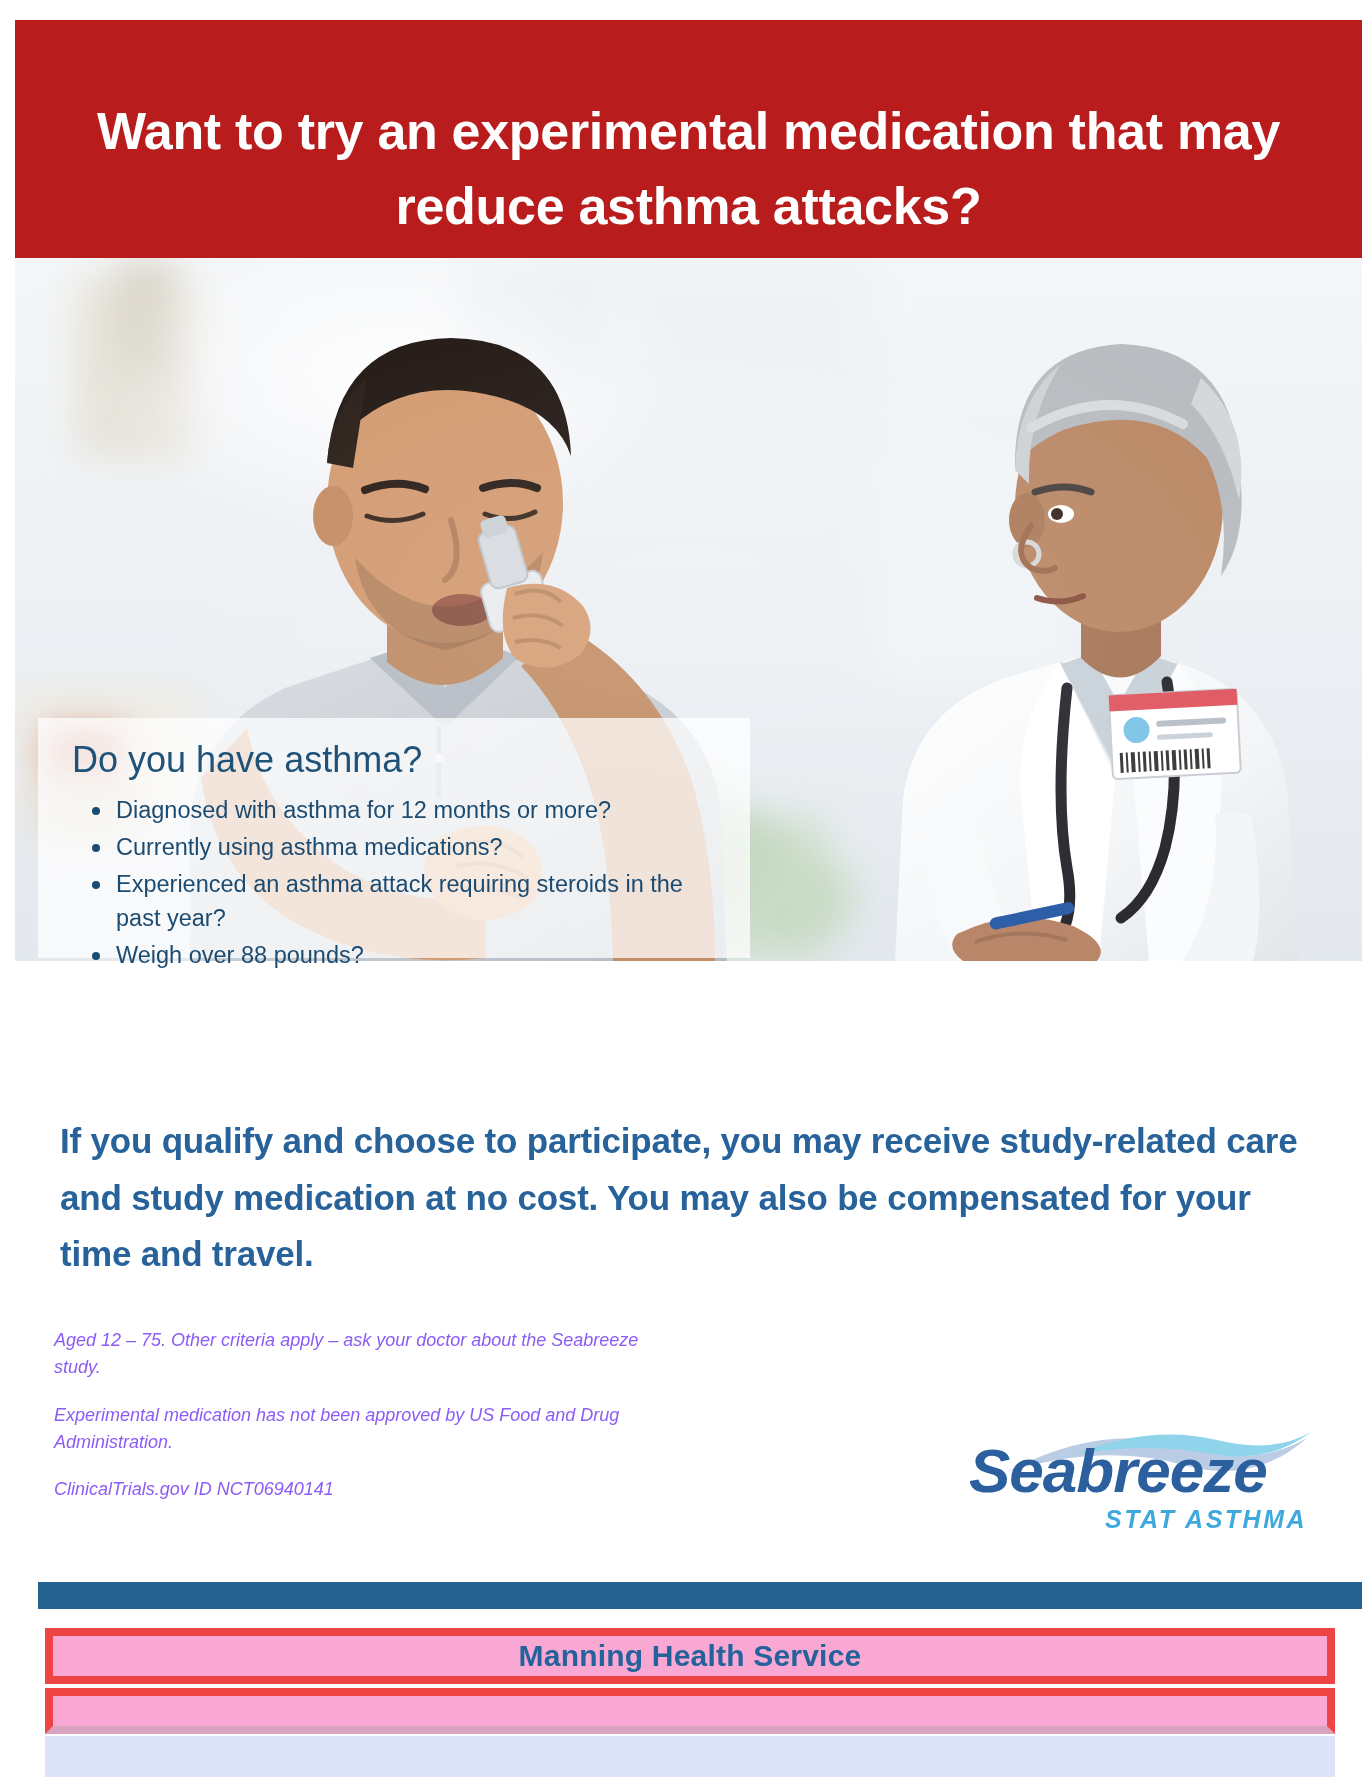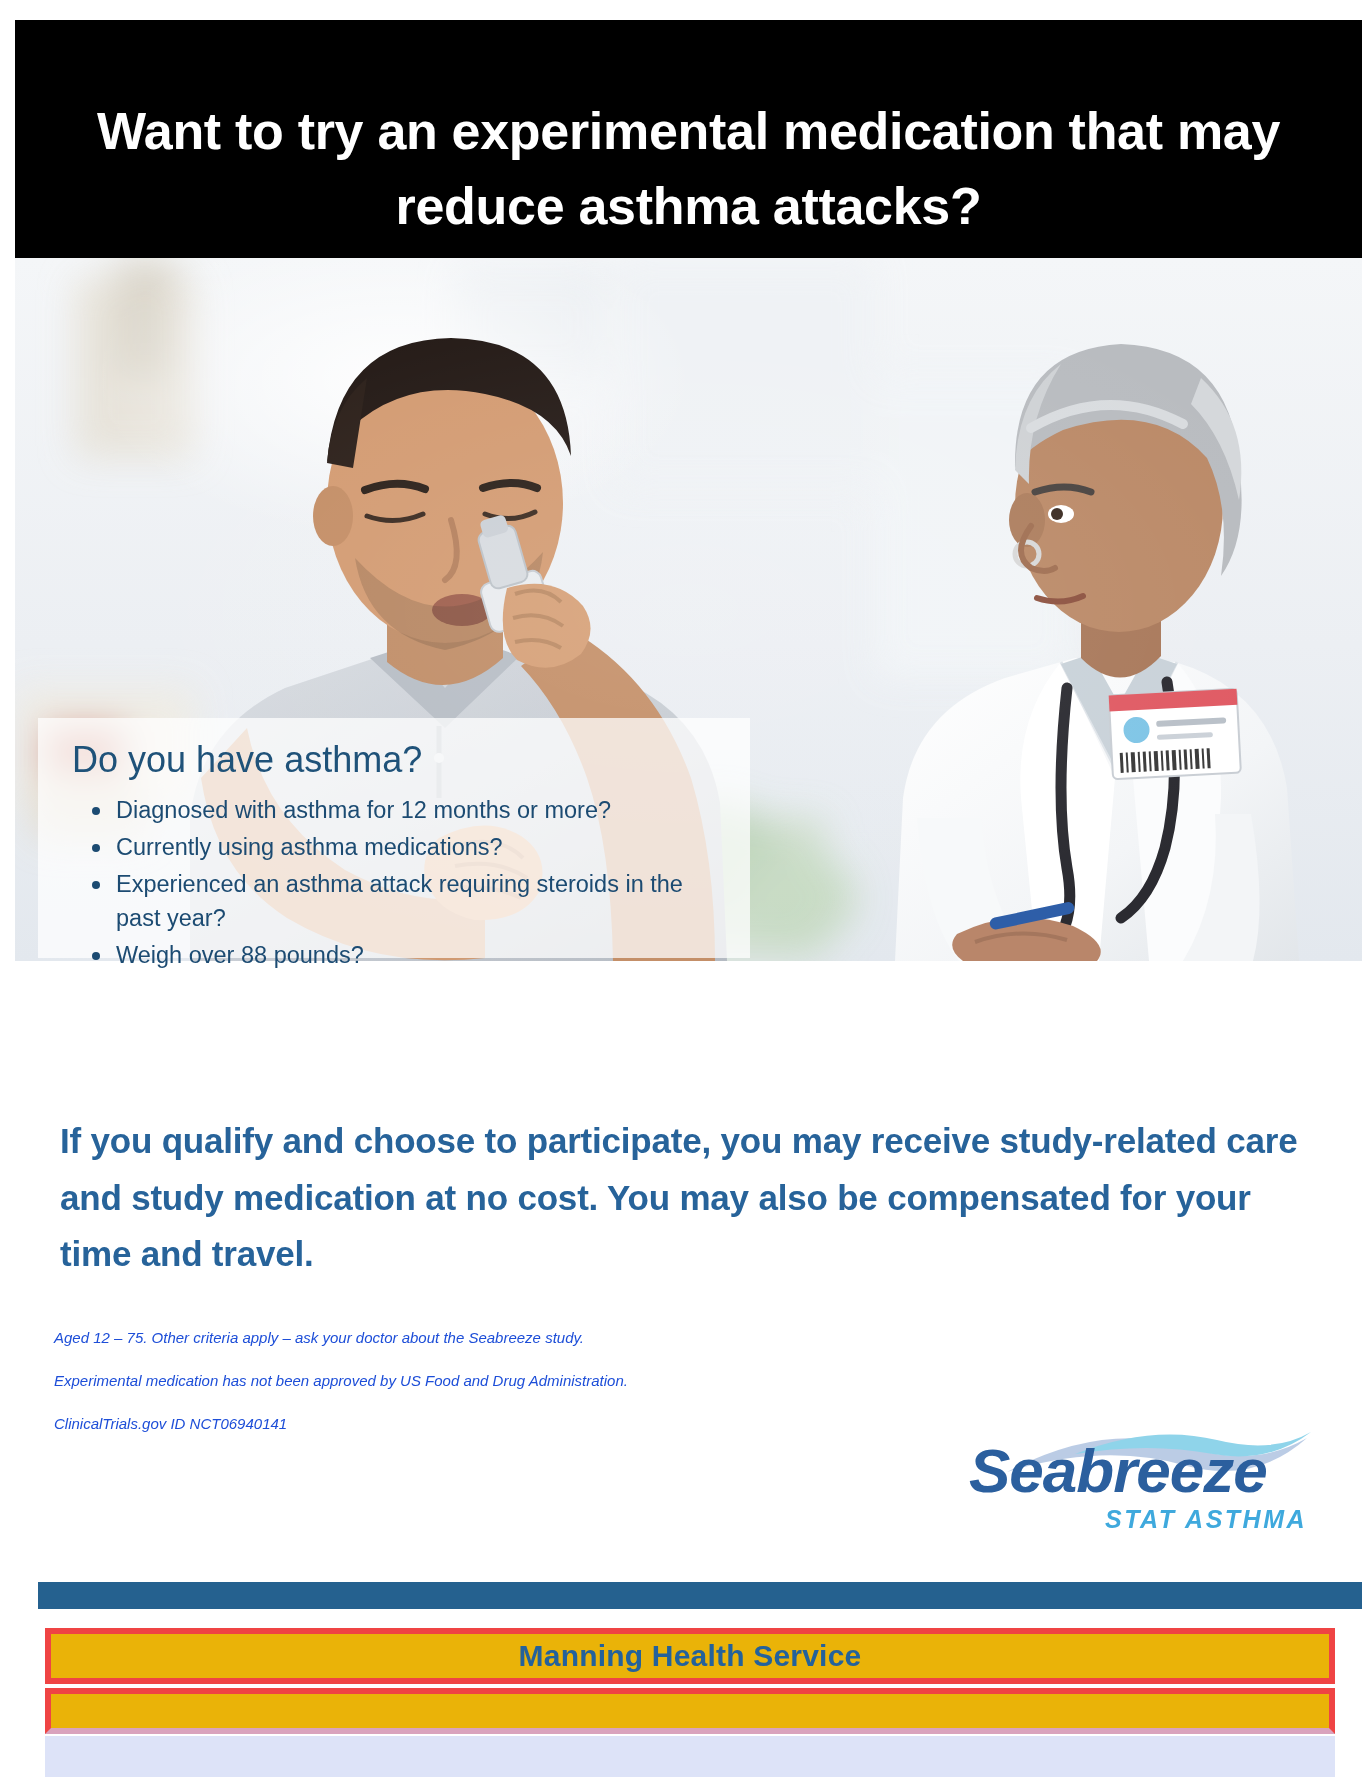--- a/index.html
+++ b/index.html
@@ -15,21 +15,21 @@
     overflow: hidden;
   }
 
   
   .header-banner {
     position: absolute;
     left: 15px;
     top: 20px;
     width: 1347px;
     height: 298px;
-    background: #000000;
+    background: #b91c1c;
     display: flex;
     align-items: center;
     justify-content: center;
     box-sizing: border-box;
     padding: 0 60px;
   }
   .header-title {
     color: #ffffff;
     font-size: 52px;
     font-weight: bold;
@@ -104,22 +104,22 @@
     line-height: 1.62;
     letter-spacing: -0.2px;
   }
 
   
   .fineprint {
     position: absolute;
     left: 54px;
     top: 1327px;
     width: 620px;
-    color: #1d4ed8;
-    font-size: 15px;
+    color: #8b5cf6;
+    font-size: 18px;
     font-style: italic;
     line-height: 1.52;
   }
   .fineprint p { margin: 0 0 20px 0; }
   .fineprint p:last-child { margin-bottom: 16px; }
 
   
   .logo {
     position: absolute;
     left: 955px;
@@ -137,22 +137,22 @@
     width: 1324px;
     height: 27px;
     background: #25618f;
   }
 
   
   .field-box {
     position: absolute;
     left: 45px;
     box-sizing: border-box;
-    background: #eab308;
-    border: 6px solid #ef4444;
+    background: #f9a8d4;
+    border: 8px solid #ef4444;
   }
   #site-name-field {
     top: 1628px;
     width: 1290px;
     height: 56px;
     display: flex;
     align-items: center;
     justify-content: center;
   }
   #site-name-text {

